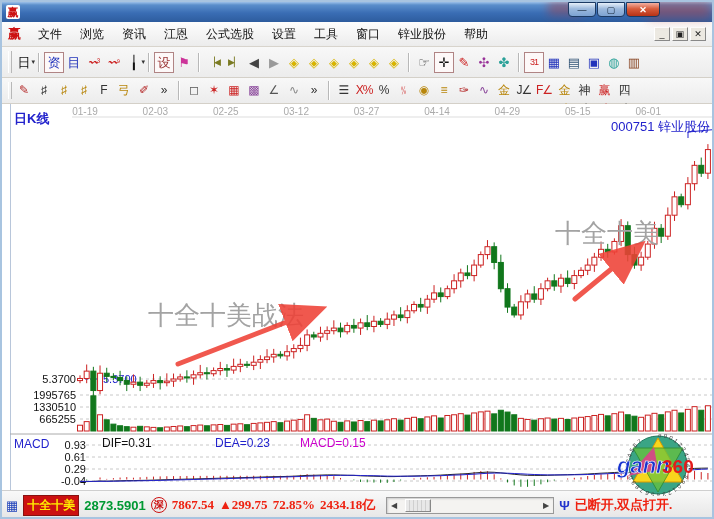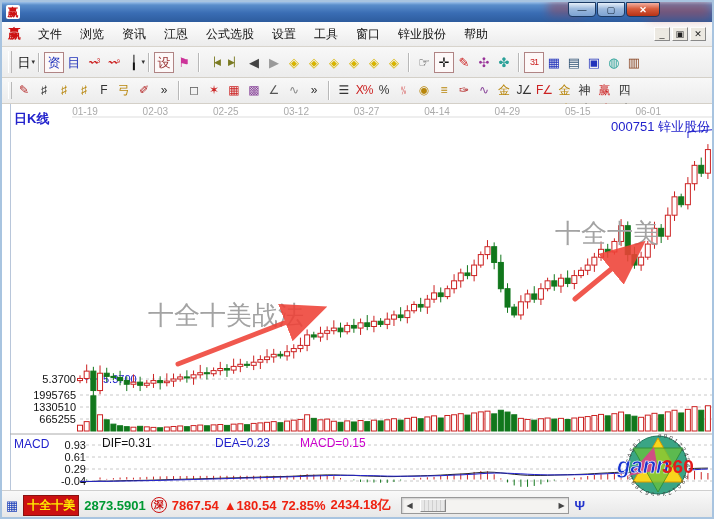--- a/index.html
+++ b/index.html
@@ -45,21 +45,21 @@
   
   .chart-wrap { height:386px; background:#fff; position:relative; }
   .chart-wrap svg.main { position:absolute; left:8px; top:0; }
   .gann-logo { position:absolute; right:2px; top:330px; width:104px; height:62px; }
 
   
   .statusbar { height:29px; background:linear-gradient(#f9f9f9,#e6e6e6); border-top:1px solid #cfcfcf;
     display:flex; align-items:center; gap:5px; padding:0 4px; font-size:13px; font-weight:bold; white-space:nowrap; }
   .sb-ico { color:#2244bb; font-size:13px; }
   .sh-badge { background:#cc1111; color:#ffee00; font-size:12px; padding:1px 3px; border:1px solid #881111; }
-  .green { color:#009933; } .red { color:#ee2211; }
+  .green { color:#009933; } .red { color:#ee2211;font-family:Liberation Serif, serif; }
   .sz-ico { color:#cc1111; border:1px solid #cc1111; border-radius:50%; width:16px; height:16px;
     font-size:10px; display:inline-flex; align-items:center; justify-content:center; font-weight:bold; }
   .hscroll { width:168px; height:17px; border:1px solid #999; background:#f4f3f1; display:flex;
     align-items:center; box-shadow:inset 1px 1px 2px #ccc; margin-left:6px; }
   .sarrow { font-size:8px; color:#444; width:14px; text-align:center; }
   .sarrow.right { margin-left:auto; }
   .sthumb { width:26px; height:13px; margin-left:4px; background:repeating-linear-gradient(90deg,#e8e8e8 0 3px,#cfcfcf 3px 4px);
     border:1px solid; border-color:#fff #888 #888 #fff; }
   .ant { color:#2233cc; font-size:13px; }
 </style>
@@ -611,23 +611,24 @@
       </svg>
     </div>
   </div>
 
   <div class="statusbar">
     <span class="sb-ico">▦</span>
     <span class="sh-badge">十全十美</span>
     <span class="green">2873.5901</span>
     <span class="sz-ico">深</span>
     <span class="red">7867.54</span>
-    <span class="red">▲180.54</span>
+    <span class="red">▲299.75</span>
     <span class="red">72.85%</span>
     <span class="red">2434.18亿</span>
     <div class="hscroll">
       <span class="sarrow">◀</span>
       <span class="sthumb"></span>
       <span class="sarrow right">▶</span>
     </div>
     <span class="ant">Ψ</span>
+    <span class="red">已断开,双点打开.</span>
   </div>
 </div>
 
 </body></html>

